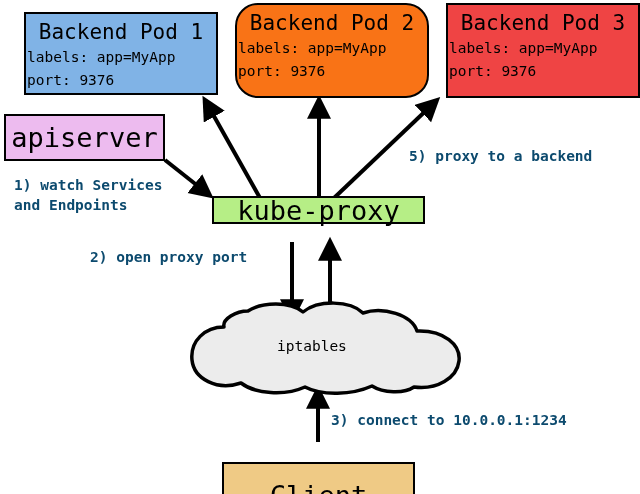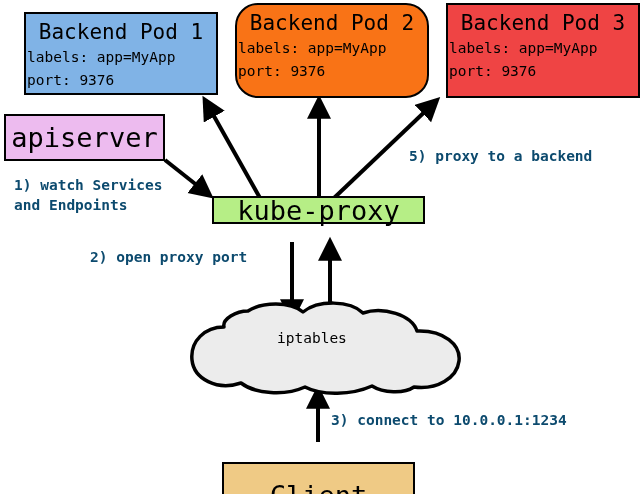--- a/index.html
+++ b/index.html
@@ -110,21 +110,21 @@
              C 383 306, 412 315, 417 331
              C 444 330, 461 345, 459 361
              C 457 378, 437 390, 414 387
              C 404 394, 383 393, 372 386
              C 352 395, 322 396, 305 387
              C 285 396, 255 394, 241 383
              C 217 391, 194 379, 192 360
              C 190 341, 205 327, 224 327
              C 222 319, 236 311, 248 311 Z" fill="#ececec" stroke="#000000" stroke-width="3.5" stroke-linejoin="round"></path>
   </svg>
-  <div class="cloud-text" style="left:277px; top:330px;">iptables</div>
+  <div class="cloud-text" style="left:277px; top:338px;">iptables</div>
 
   <div class="node pod" style="left: 24px; top: 3px; width: 194px; height: 83px; background: rgb(128, 179, 230); margin-top: 9px;">
     <div class="pod-title">Backend Pod 1</div>
     <div class="pod-line">labels: app=MyApp</div>
     <div class="pod-line">port: 9376</div>
   </div>
 
   <div class="node pod" style="left: 235px; top: 3px; width: 194px; height: 95px; background: #f97316; border-radius: 23px;">
     <div class="pod-title">Backend Pod 2</div>
     <div class="pod-line">labels: app=MyApp</div>

